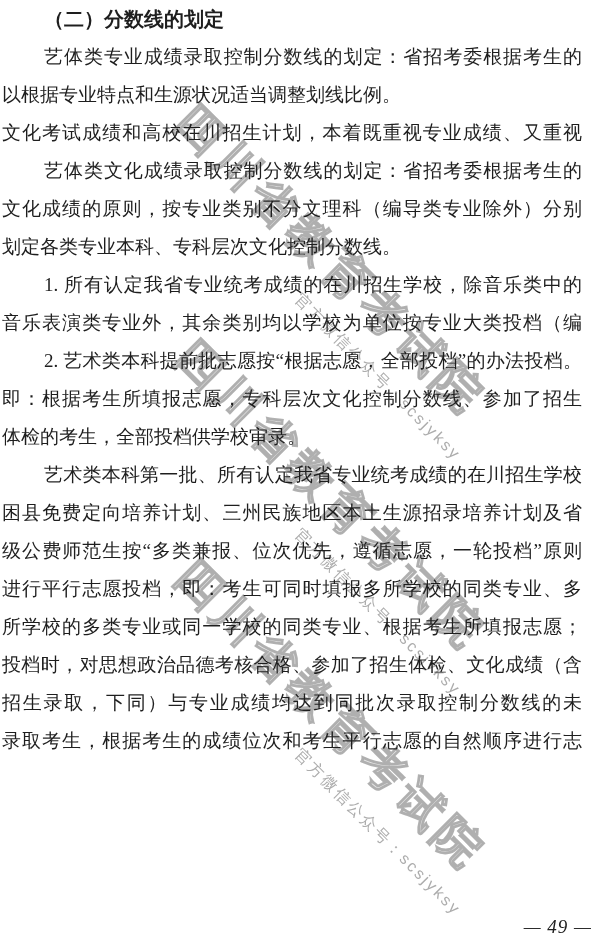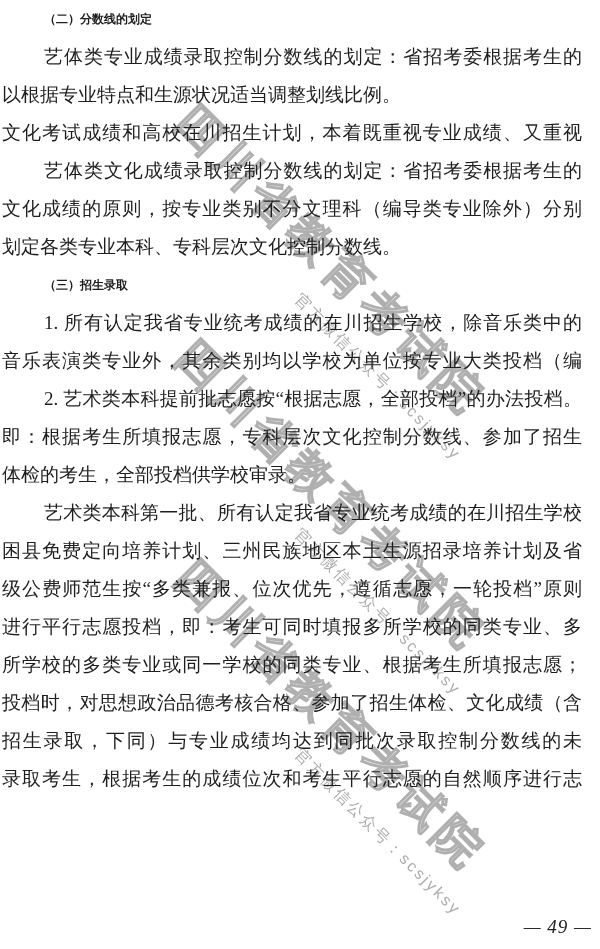--- a/index.html
+++ b/index.html
@@ -63,21 +63,21 @@
   }
   .just {
     text-align: justify;
     text-align-last: justify;
     text-justify: inter-character;
   }
   .indent { padding-left: 42px; }
   .heading {
     font-family: Liberation Serif, serif;
     font-weight: 700;
-    font-size: 12px;
+    font-size: 20px;
     padding-left: 42px;
     text-align: left;
     text-align-last: left;
   }
   .footer {
     position: absolute;
     top: 916px;
     left: 0;
     width: 592px;
     text-align: right;
@@ -108,21 +108,20 @@
   </div>
 
   <div class="content" id="content">
       <div class="line heading">（二）分数线的划定</div>
       <div class="line indent just">艺体类专业成绩录取控制分数线的划定：省招考委根据考生的</div>
       <div class="line">以根据专业特点和生源状况适当调整划线比例。</div>
       <div class="line just">文化考试成绩和高校在川招生计划，本着既重视专业成绩、又重视</div>
       <div class="line indent just">艺体类文化成绩录取控制分数线的划定：省招考委根据考生的</div>
       <div class="line just">文化成绩的原则，按专业类别不分文理科（编导类专业除外）分别</div>
       <div class="line">划定各类专业本科、专科层次文化控制分数线。</div>
-      <div class="line heading">（三）招生录取</div>
       <div class="line indent just">1. 所有认定我省专业统考成绩的在川招生学校，除音乐类中的</div>
       <div class="line just">音乐表演类专业外，其余类别均以学校为单位按专业大类投档（编</div>
       <div class="line indent just">2. 艺术类本科提前批志愿按“根据志愿，全部投档”的办法投档。</div>
       <div class="line just">即：根据考生所填报志愿，专科层次文化控制分数线、参加了招生</div>
       <div class="line">体检的考生，全部投档供学校审录。</div>
       <div class="line indent just">艺术类本科第一批、所有认定我省专业统考成绩的在川招生学校</div>
       <div class="line just">困县免费定向培养计划、三州民族地区本土生源招录培养计划及省</div>
       <div class="line just">级公费师范生按“多类兼报、位次优先，遵循志愿，一轮投档”原则</div>
       <div class="line just">进行平行志愿投档，即：考生可同时填报多所学校的同类专业、多</div>
       <div class="line just">所学校的多类专业或同一学校的同类专业、根据考生所填报志愿；</div>

